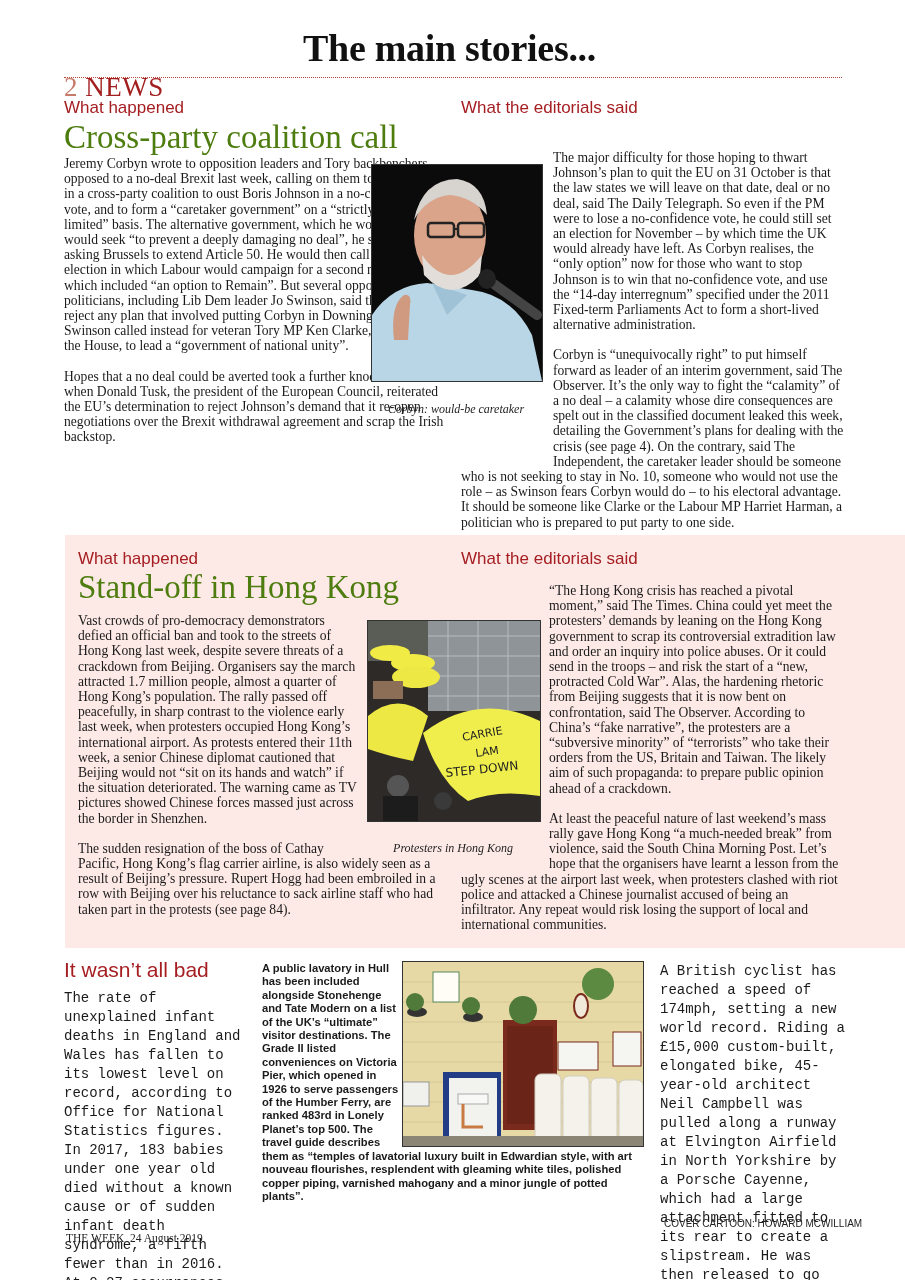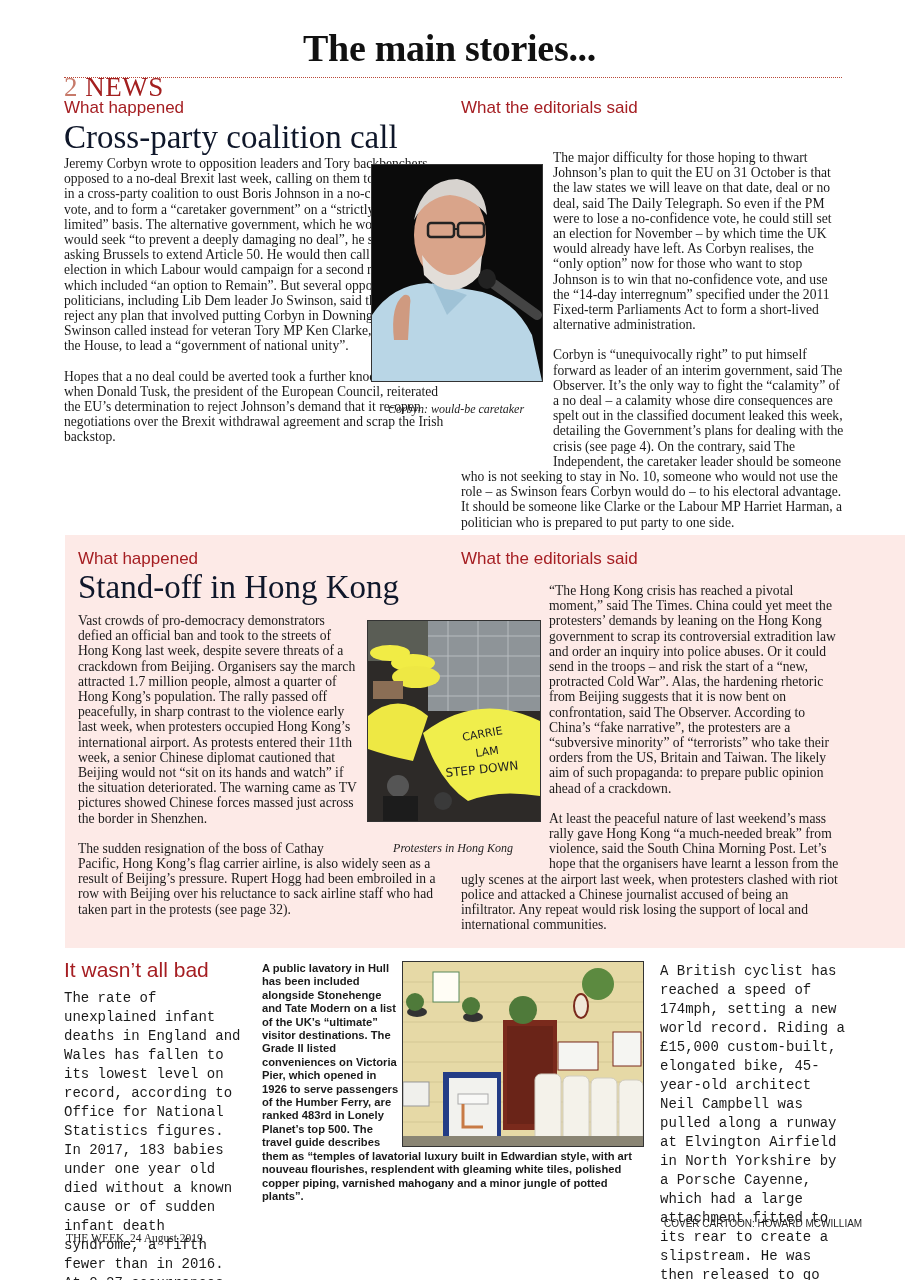--- a/index.html
+++ b/index.html
@@ -3,21 +3,21 @@
 <meta charset="utf-8">
 <style>
   html, body { margin: 0; padding: 0; }
   body { width: 905px; height: 1280px; background: #ffffff; position: relative; overflow: hidden; font-family: "Liberation Serif", serif; color: #1a1a1a; }
   .abs { position: absolute; }
   .section-num { left: 64px; top: 34px; font-family: "Liberation Serif", serif; font-size: 27px; color: #c77a6a; letter-spacing: 0.5px; margin-top: 38px; }
   .section-word { color: #a31f1f; }
   .page-title { left: 303px; top: 26px; font-family: "Liberation Serif", serif; font-size: 38px; font-weight: bold; color: #111; letter-spacing: -0.3px; }
   .dotted-rule { left: 64px; top: 77px; width: 778px; height: 0; border-top: 1px dotted #b94a3a; }
   .kicker { font-family: "Liberation Sans", sans-serif; font-size: 17px; color: #a51e22; font-weight: normal; }
-  .headline { font-family: "Liberation Serif", serif; font-size: 33px; color: #0f172a; line-height: 1; text-align: center; }
+  .headline { font-family: "Liberation Serif", serif; font-size: 33px; color: #4d7c0f; line-height: 1; text-align: center; }
   .body { font-family: "Liberation Serif", serif; font-size: 13.6px; line-height: 15.2px; color: #1a1a1a; }
   .body p { margin: 0; }
   .body p + p { margin-top: 15px; }
   .caption { font-family: "Liberation Serif", serif; font-style: italic; font-size: 12px; color: #222; text-align: center; margin-top: 12px; }
   .photo { border: 1px solid #333; overflow: hidden; }
   .pink-box { left: 65px; top: 535px; width: 840px; height: 413px; background: #fdeae7; }
   .sans { font-family: Liberation Mono, monospace; font-size: 14px; line-height: 19px; color: #1a1a1a; }
   .sans-bold { font-family: "Liberation Sans", sans-serif; font-size: 11.2px; line-height: 13.4px; font-weight: bold; color: #1a1a1a; }
   .good-title { font-family: "Liberation Sans", sans-serif; font-size: 21px; color: #a51e22; }
   .footer-left { left: 66px; top: 1232px; font-family: "Liberation Serif", serif; font-size: 11.5px; color: #222; }
@@ -68,21 +68,21 @@
 </div>
 
 <div class="abs pink-box"></div>
 
 <div class="abs kicker" style="left:78px; top:549px;">What happened</div>
 <div class="abs headline" style="left:78px; top:571px;">Stand-off in Hong Kong</div>
 
 <div class="abs body" style="left:78px; top:613px; width:372px;">
   <div style="float:right; width:92px; height:228px;"></div>
   <p>Vast crowds of pro-democracy demonstrators defied an official ban and took to the streets of Hong Kong last week, despite severe threats of a crackdown from Beijing. Organisers say the march attracted 1.7 million people, almost a quarter of Hong Kong’s population. The rally passed off peacefully, in sharp contrast to the violence early last week, when protesters occupied Hong Kong’s international airport. As protests entered their 11th week, a senior Chinese diplomat cautioned that Beijing would not “sit on its hands and watch” if the situation deteriorated. The warning came as TV pictures showed Chinese forces massed just across the border in Shenzhen.</p>
-  <p>The sudden resignation of the boss of Cathay Pacific, Hong Kong’s flag carrier airline, is also widely seen as a result of Beijing’s pressure. Rupert Hogg had been embroiled in a row with Beijing over his reluctance to sack airline staff who had taken part in the protests (see page 32).</p>
+  <p>The sudden resignation of the boss of Cathay Pacific, Hong Kong’s flag carrier airline, is also widely seen as a result of Beijing’s pressure. Rupert Hogg had been embroiled in a row with Beijing over his reluctance to sack airline staff who had taken part in the protests (see page 84).</p>
 </div>
 
 <div class="abs photo" style="left:367px; top:620px; width:172px; height:200px; background:#3a3a3a;">
   <svg width="172" height="200" viewBox="0 0 172 200">
     <rect width="172" height="200" fill="#2d2a28"></rect>
     <rect x="60" y="0" width="112" height="90" fill="#8e9498"></rect>
     <g stroke="#c9cdd0" stroke-width="1" opacity="0.7">
       <line x1="60" y1="15" x2="172" y2="15"></line>
         <line x1="60" y1="35" x2="172" y2="35"></line>
       <line x1="60" y1="55" x2="172" y2="55"></line>

